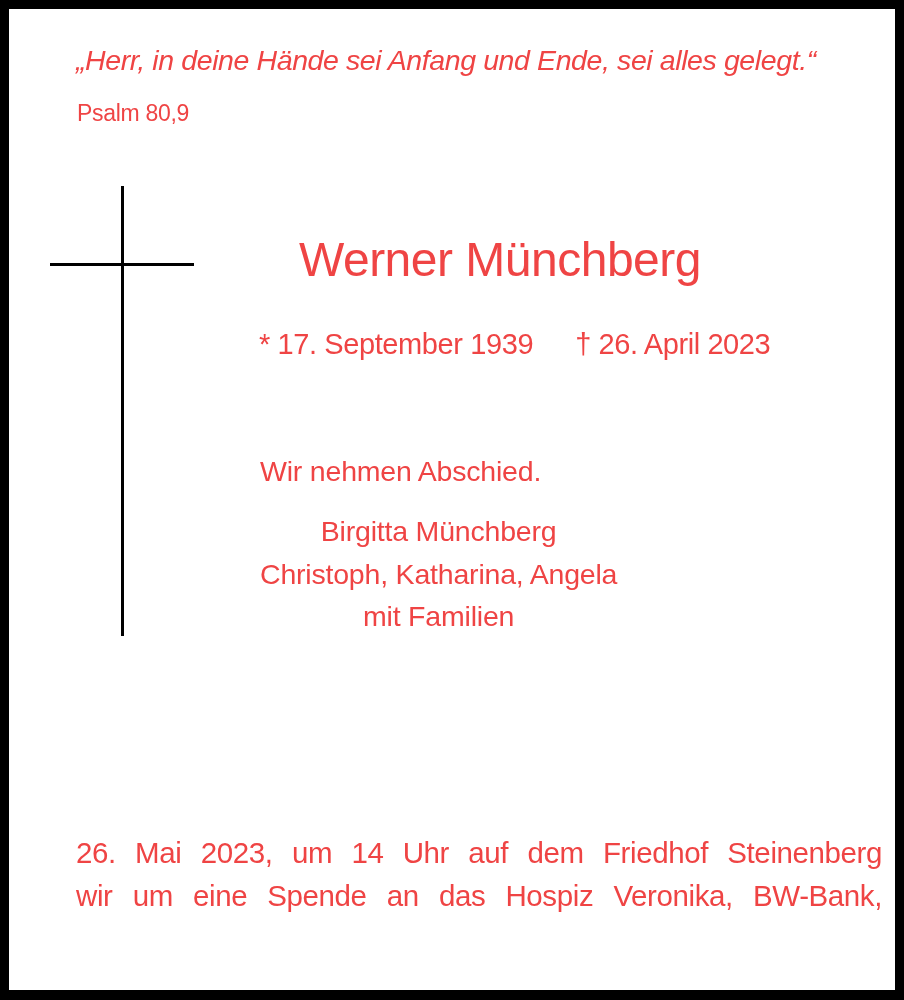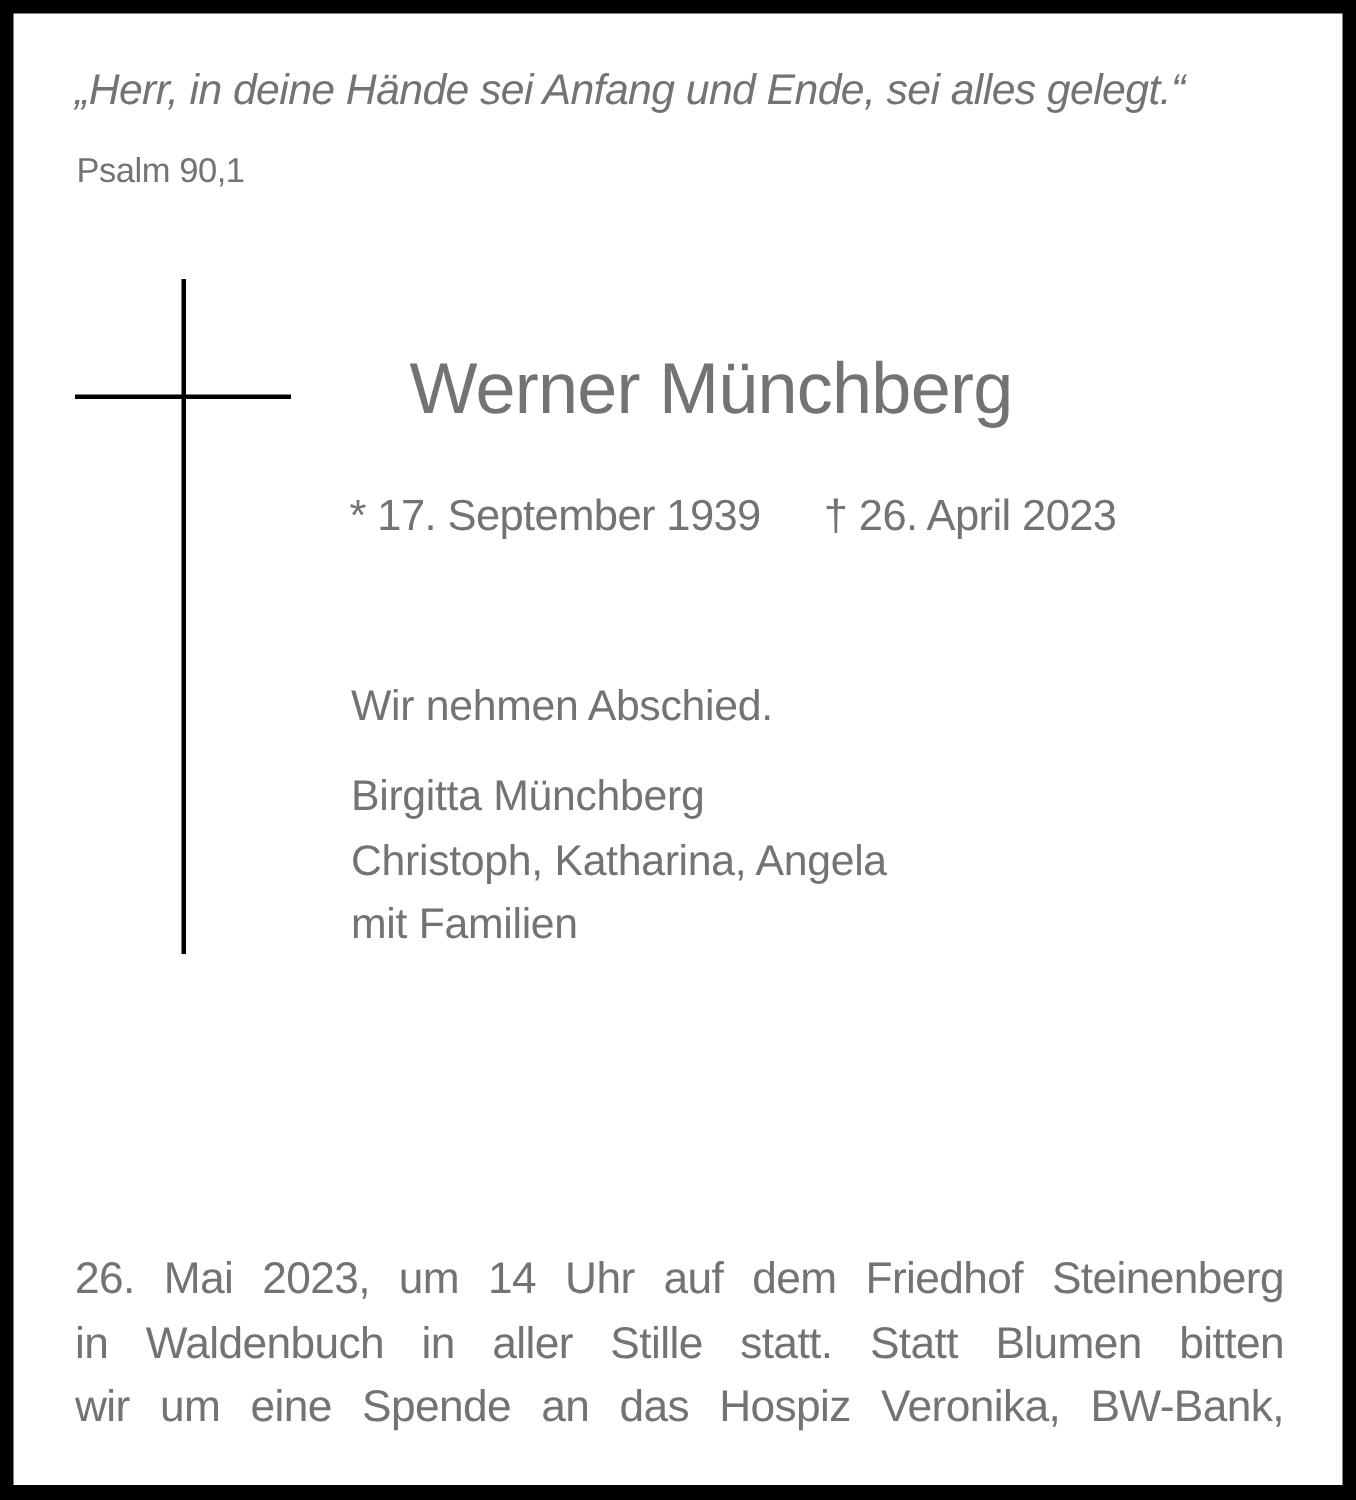--- a/index.html
+++ b/index.html
@@ -1,53 +1,52 @@
 <!DOCTYPE html>
 <html><head>
 <meta charset="utf-8">
 <style>
   html, body { margin:0; padding:0; background:#ffffff; }
   body { width:904px; height:1000px; position:relative; overflow:hidden; }
   .frame { position:absolute; left:0; top:0; width:904px; height:1000px; box-sizing:border-box; border:9px solid #000; border-bottom-width:10px; background:#fff; }
-  .txt { position:absolute; font-family:"Liberation Sans", sans-serif; color:#737373; white-space:nowrap; }
+  .txt { position:absolute; font-family:"Liberation Sans", sans-serif; color:#ef4444; white-space:nowrap;margin-left:26px; }
   .quote { left:50px; top:44px; font-size:28.5px; font-style:italic; letter-spacing:-0.4px; }
   .psalm { left:51px; top:100px; font-size:23px; letter-spacing:-0.3px; }
   .cross-v { position:absolute; left:121px; top:186px; width:3px; height:450px; background:#000; }
   .cross-h { position:absolute; left:50px; top:263px; width:144px; height:3px; background:#000; }
   .name { left:273px; top:232px; font-size:48px; letter-spacing:-0.5px; }
   .dates { left:233px; top:328px; font-size:29px; letter-spacing:-0.4px; }
   .dates .gap { display:inline-block; width:42px; }
   .farewell { left:234px; top:455px; font-size:28.5px; letter-spacing:-0.2px; }
-  .mourners { left:234px; top:510px; font-size:28.5px; line-height:42.5px; letter-spacing:-0.2px; }
+  .mourners { left:234px; top:510px; font-size:28.5px; line-height:42.5px; letter-spacing:-0.2px;text-align:center; }
   .mourners div { white-space:nowrap; }
   .notice { left:50px; top:832px; width:806px; font-size:29.5px; line-height:42.5px; letter-spacing:-0.4px; white-space:normal; }
   .notice .line { display:block; text-align:justify; text-align-last:justify; white-space:nowrap; }
 </style>
 </head>
 <body>
 
 <div class="frame"></div>
 
 <div class="txt quote">„Herr, in deine Hände sei Anfang und Ende, sei alles gelegt.“</div>
-<div class="txt psalm">Psalm 90,1</div>
+<div class="txt psalm">Psalm 80,9</div>
 
 <div class="cross-v"></div>
 <div class="cross-h"></div>
 
 <div class="txt name">Werner Münchberg</div>
 <div class="txt dates">
   <span>* 17. September 1939</span><span class="gap"></span><span>† 26. April 2023</span>
 </div>
 
 <div class="txt farewell">Wir nehmen Abschied.</div>
 
 <div class="txt mourners">
   <div>Birgitta Münchberg</div>
   <div>Christoph, Katharina, Angela</div>
   <div>mit Familien</div>
 </div>
 
 <div class="txt notice">
   <span class="line">26. Mai 2023, um 14 Uhr auf dem Friedhof Steinenberg</span>
-  <span class="line">in Waldenbuch in aller Stille statt. Statt Blumen bitten</span>
   <span class="line">wir um eine Spende an das Hospiz Veronika, BW-Bank,</span>
 
 </div>
 
 </body></html>

